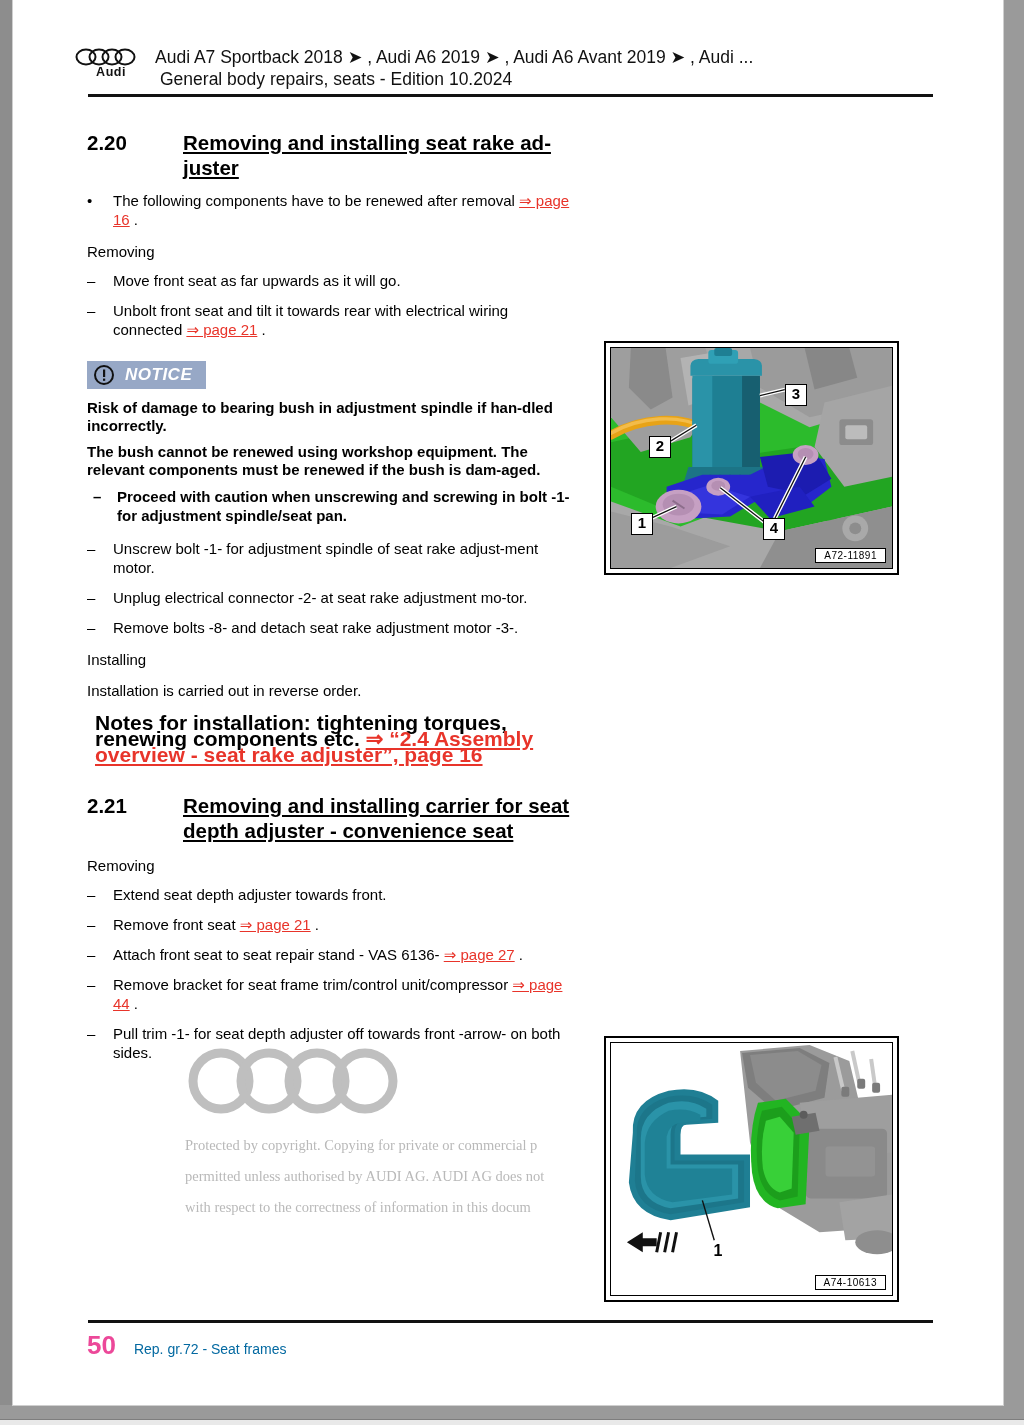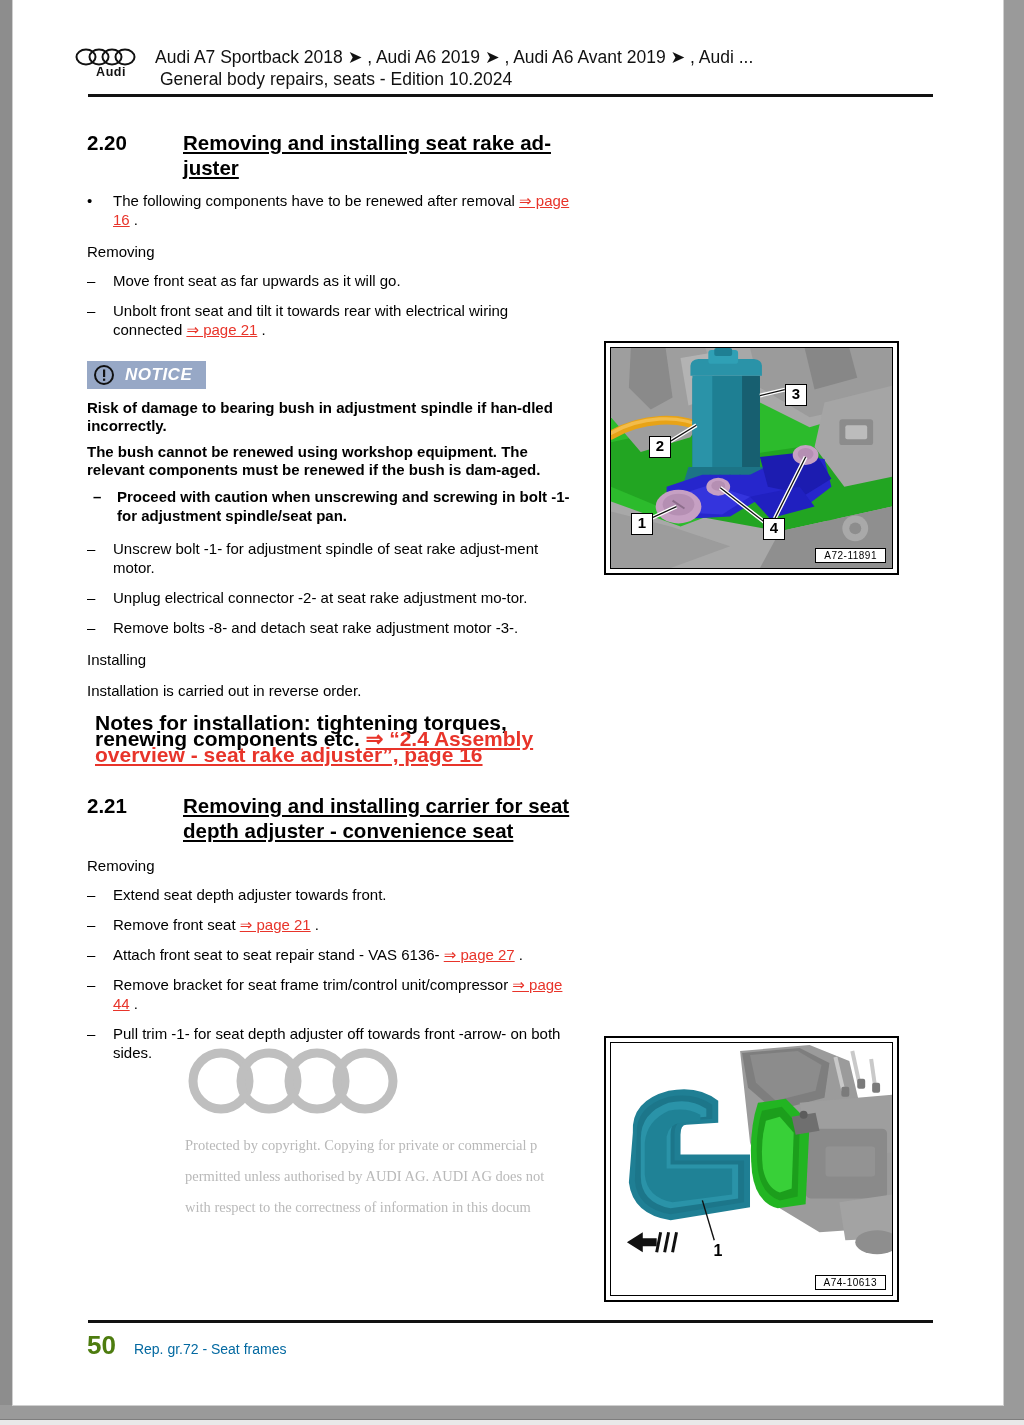--- a/index.html
+++ b/index.html
@@ -96,21 +96,21 @@
 
   
   .wm-rings { position:absolute; left:172px; top:1048px; opacity:1; }
   .wm-text { position:absolute; left:172px; top:1130px; width:430px;
              color:#b9b9b9; font-size:14.5px; line-height:31px; font-family:"Liberation Serif", serif; }
   .wm-text div { white-space:nowrap; overflow:hidden; }
 
   
   .ftr-rule { position:absolute; left:75px; top:1320px; width:845px; height:3px; background:#111; }
   .ftr { position:absolute; left:74px; top:1330px; display:flex; align-items:baseline; }
-  .ftr-pg { font-size:26px; font-weight:bold; color:#4d7c0f; }
+  .ftr-pg { font-size:26px; font-weight:bold; color:#ec4899; }
   .ftr-txt { font-size:14px; color:#0369a1; margin-left:18px; }
 </style>
 </head>
 <body>
 
 <div id="viewport">
 
   <div class="rail-left"></div>
   <div class="rail-right"></div>
   <div class="rail-bottom"></div>

